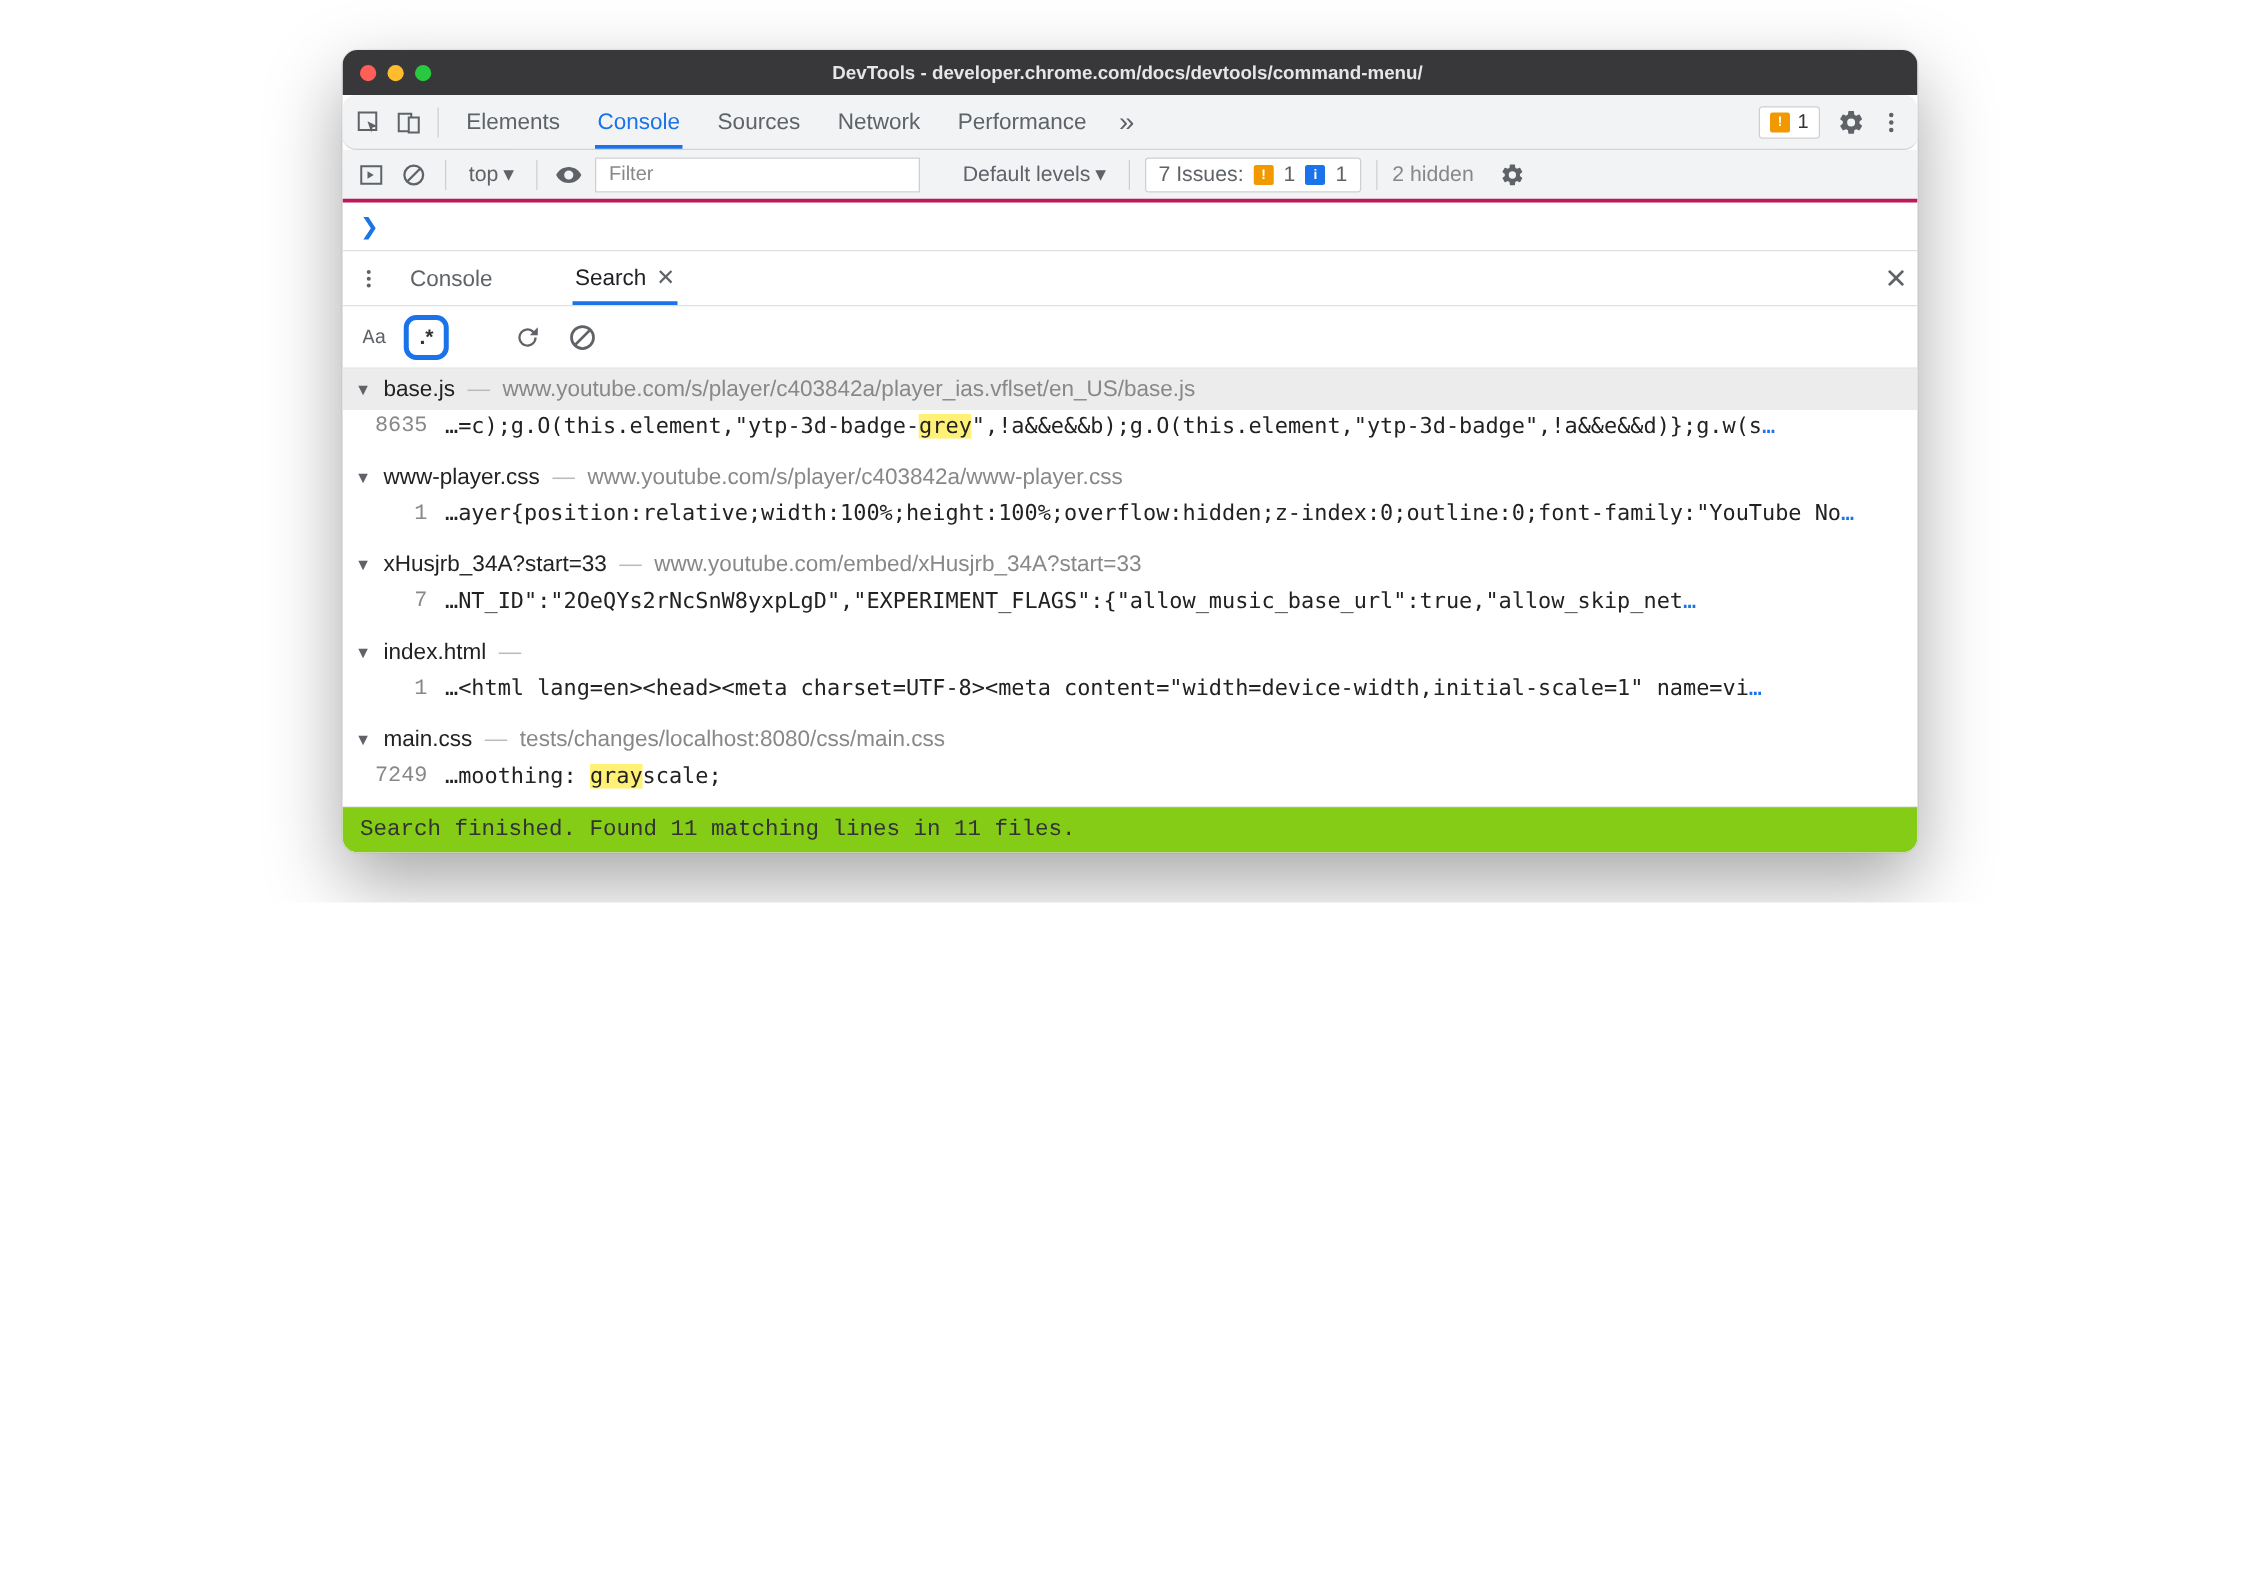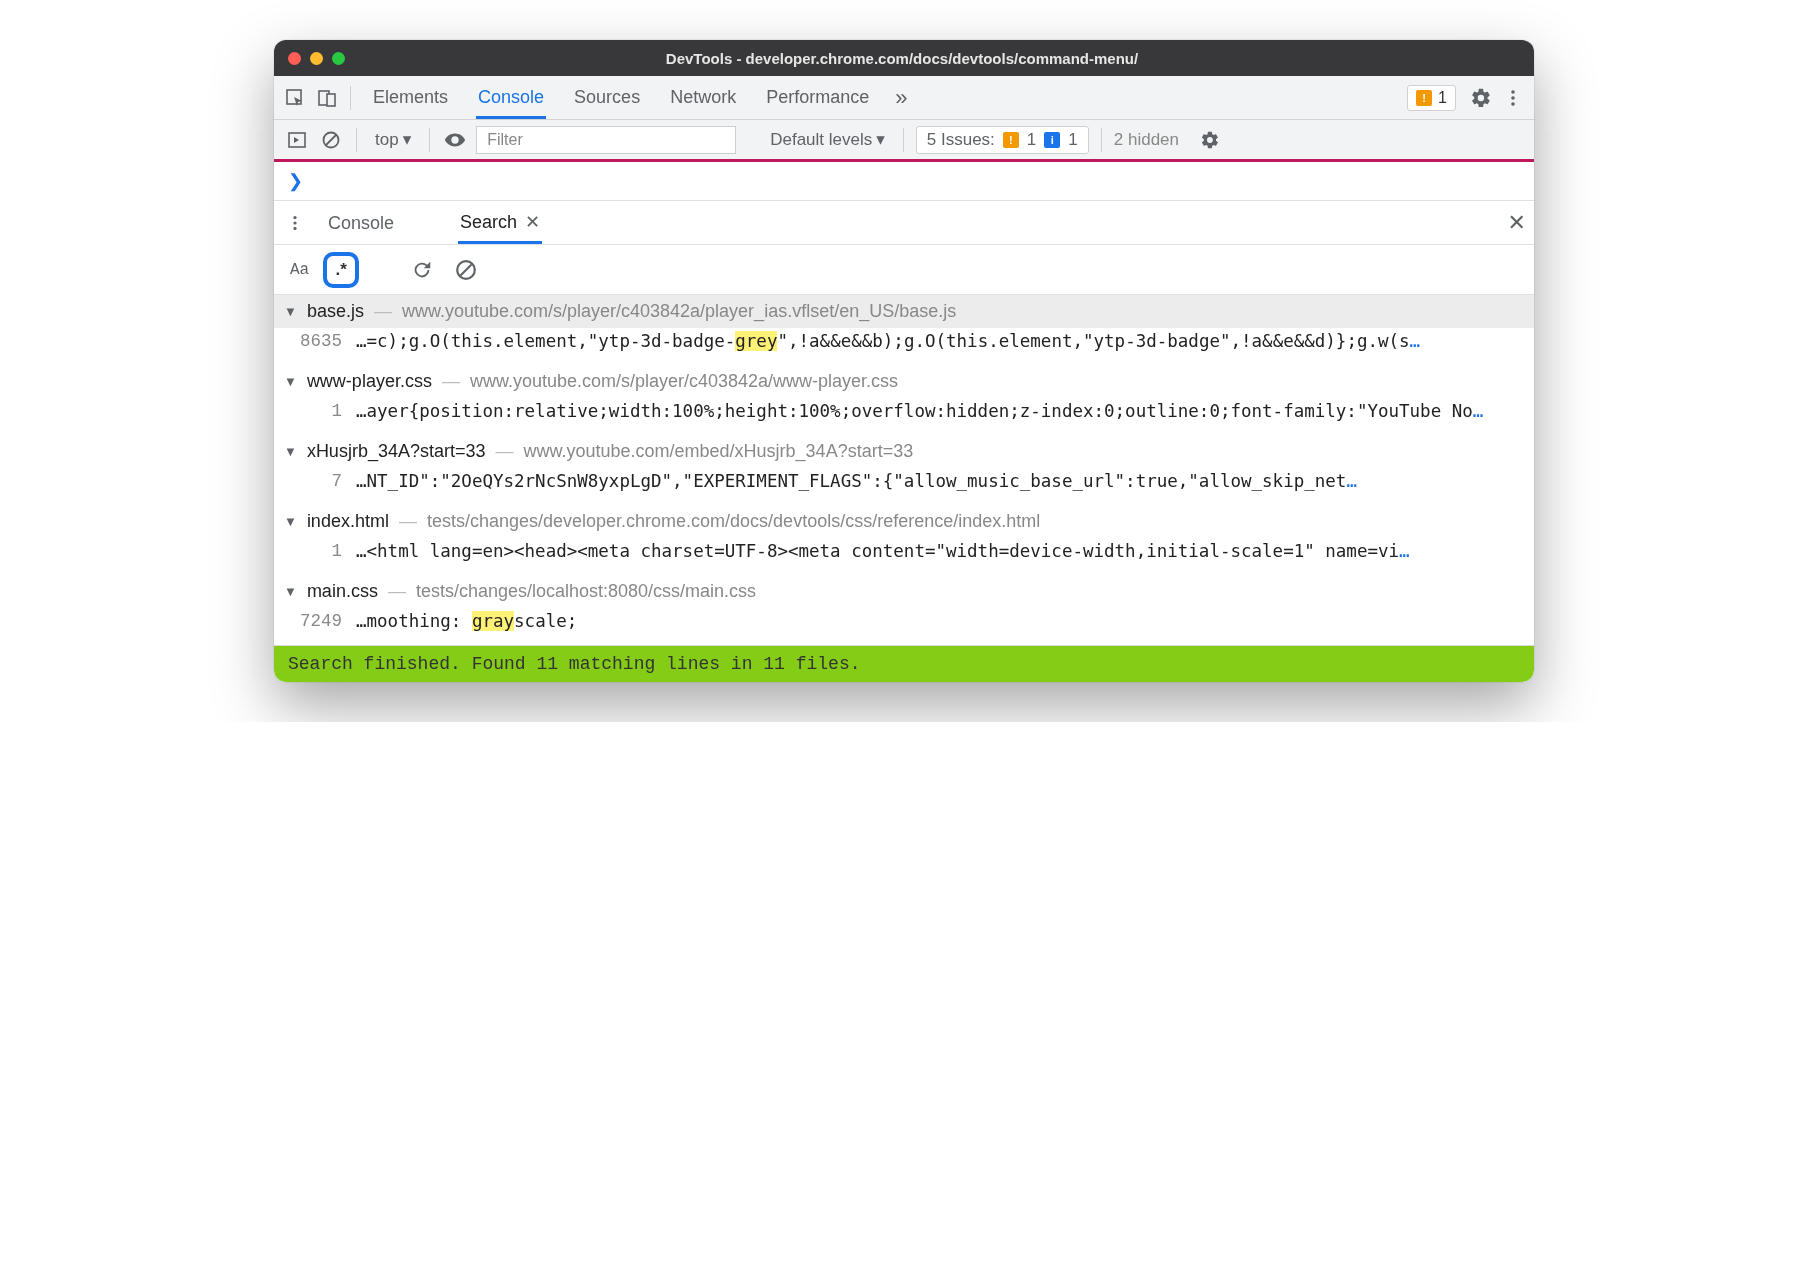--- a/index.html
+++ b/index.html
@@ -37,21 +37,21 @@
     position:absolute; left:0; right:4px; text-align:center;
     color:#e6e6e6; font-size:15px; font-weight:600;
     pointer-events:none;
   }
   
   .tabsrow {
     height: 44px;
     background:#f1f3f4;
     border-bottom:1px solid #d3d3d3;
     display:flex; align-items:center;
-    padding:0 8px; gap:6px;
+    padding:0 8px; gap:6px;border-radius:11px;
   }
   .iconbtn {
     width:26px; height:26px; display:flex; align-items:center; justify-content:center;
     color:#5f6368; cursor:pointer; border-radius:4px;
   }
   .vdiv { width:1px; height:24px; background:#cfcfcf; margin:0 4px;}
   .tabs { display:flex; gap:26px; margin-left:10px; font-size:18px; color:#5f6368; }
   .tab { padding:10px 2px 8px; cursor:pointer; }
   .tab.active { color:#1a73e8; border-bottom:3px solid #1a73e8; font-weight:500;}
   .more-tabs { margin-left:18px; color:#5f6368; font-size:22px;}
@@ -206,21 +206,21 @@
     <div class="filterbox">
       <span>Filter</span>
     </div>
     <div class="spacer" style="flex:0 0 12px;"></div>
     <div class="selectish">
       <span>Default levels</span>
       <span>▾</span>
     </div>
     <div class="vdiv"></div>
     <div class="issues">
-      <span>5 Issues:</span>
+      <span>7 Issues:</span>
       <span class="sqicon sq-orange">!</span>
       <span>1</span>
       <span class="sqicon sq-blue">i</span>
       <span>1</span>
     </div>
     <div class="vdiv"></div>
     <span style="color:#888;">2 hidden</span>
     <div class="iconbtn" style="margin-left:10px;">
       <svg width="20" height="20" viewBox="0 0 24 24">
           <path fill="#5f6368" d="M19.14,12.94a7,7,0,0,0,.05-.94,7,7,0,0,0-.05-.94l2.11-1.65a.5.5,0,0,0,.12-.64l-2-3.46a.5.5,0,0,0-.61-.22l-2.49,1a7,7,0,0,0-1.63-.94L14.4,2.5A.5.5,0,0,0,13.9,2H9.9a.5.5,0,0,0-.5.42L9.16,5.07a7,7,0,0,0-1.63.94l-2.49-1a.5.5,0,0,0-.61.22l-2,3.46a.5.5,0,0,0,.12.64L4.66,11a7,7,0,0,0,0,1.88L2.55,14.53a.5.5,0,0,0-.12.64l2,3.46a.5.5,0,0,0,.61.22l2.49-1a7,7,0,0,0,1.63.94l.24,2.65a.5.5,0,0,0,.5.42h4a.5.5,0,0,0,.5-.42l.24-2.65a7,7,0,0,0,1.63-.94l2.49,1a.5.5,0,0,0,.61-.22l2-3.46a.5.5,0,0,0-.12-.64ZM11.9,15.5A3.5,3.5,0,1,1,15.4,12,3.5,3.5,0,0,1,11.9,15.5Z"></path>
@@ -299,21 +299,20 @@
         <span class="filepath">www.youtube.com/embed/xHusjrb_34A?start=33</span>
       </div>
       <div class="resrow">
         <span class="lineno">7</span>
         <span class="snip">…NT_ID":"2OeQYs2rNcSnW8yxpLgD","EXPERIMENT_FLAGS":{"allow_music_base_url":true,"allow_skip_net<span class="trunc-blue">…</span></span>
       </div>
       <div class="filehdr">
         <span class="tri">▼</span>
         <span class="filename">index.html</span>
         <span class="dash">—</span>
-        <span class="filepath">tests/changes/developer.chrome.com/docs/devtools/css/reference/index.html</span>
       </div>
       <div class="resrow">
         <span class="lineno">1</span>
         <span class="snip">…&lt;html lang=en&gt;&lt;head&gt;&lt;meta charset=UTF-8&gt;&lt;meta content="width=device-width,initial-scale=1" name=vi<span class="trunc-blue">…</span></span>
       </div>
       <div class="filehdr">
         <span class="tri">▼</span>
         <span class="filename">main.css</span>
         <span class="dash">—</span>
         <span class="filepath">tests/changes/localhost:8080/css/main.css</span>

